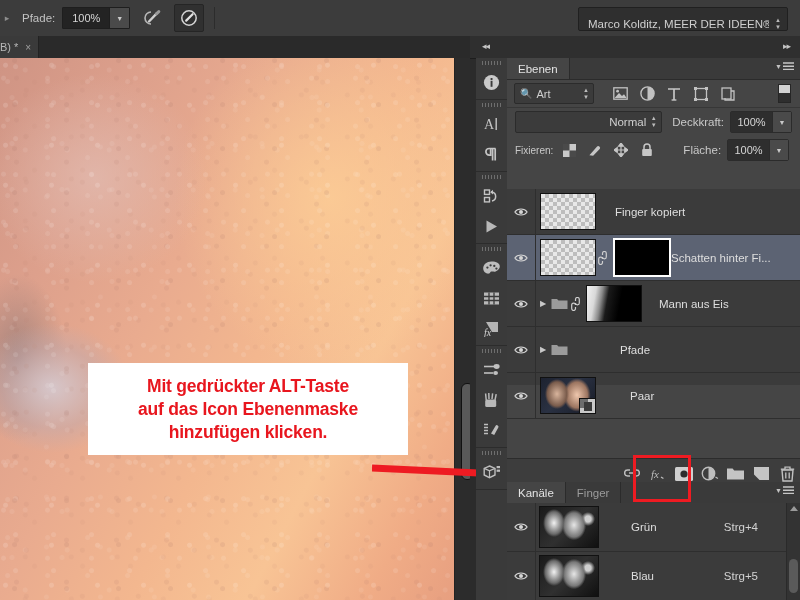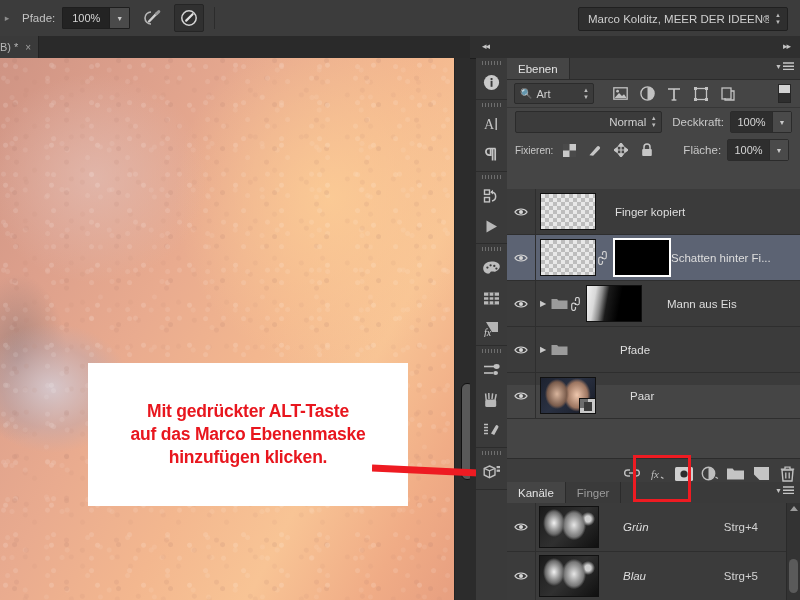--- a/index.html
+++ b/index.html
@@ -35,21 +35,21 @@
   .opt-icon{
     width:28px;height:26px;margin-left:8px;
     display:flex;align-items:center;justify-content:center;
   }
   .opt-icon.boxed{background:#303030;border:1px solid #252525;border-radius:2px;}
   .opt-sep{width:1px;height:22px;background:#2c2c2c;margin-left:10px;}
 
   .preset-select{
     position:absolute;right:12px;top:7px;width:208px;height:22px;
     background:#2f2f2f;border:1px solid #202020;border-radius:2px;
-    display:flex;align-items:center;
+    display:flex;align-items:flex-end;
   }
   .preset-select .txt{
     flex:1;padding-left:9px;color:#cfcfcf;font-size:11.5px;
     white-space:nowrap;overflow:hidden;
   }
   .preset-select .arrows{
     width:18px;display:flex;flex-direction:column;align-items:center;
     justify-content:center;gap:2px;color:#b9b9b9;font-size:6px;line-height:5px;
   }
 
@@ -113,21 +113,21 @@
     position:absolute;right:0;top:0;width:15px;height:542px;background:#2c2c2c;
     border-left:1px solid #232323;
   }
   .canvas-vscroll .thumb{
     position:absolute;left:2px;top:325px;width:11px;height:95px;
     background:#595959;border-radius:6px;
   }
 
   
   .annot-box{
-    position:absolute;left:88px;top:363px;width:320px;height:143px;
+    position:absolute;left:88px;top:363px;width:320px;height:92px;
     background:#ffffff;display:flex;flex-direction:column;
     align-items:center;justify-content:center;
   }
   .annot-box .ln{
     color:#e8161e;font-weight:bold;font-size:17.5px;line-height:23px;
     letter-spacing:-.2px;white-space:nowrap;text-align:center;
   }
   .annot-arrow{position:absolute;left:372px;top:452px;width:262px;height:40px;}
 
   
@@ -286,21 +286,21 @@
     position:relative;height:48px;border-bottom:1px solid #2e2e2e;display:flex;align-items:center;
   }
   .chan-thumb{
     width:58px;height:40px;margin-left:3px;border:1px solid #111;flex:none;
     background:
       radial-gradient(ellipse 14px 18px at 14px 16px, #f2f2f2 0%, #6a6a6a 62%, rgba(0,0,0,0) 78%),
       radial-gradient(ellipse 16px 20px at 34px 18px, #e6e6e6 0%, #787878 60%, rgba(0,0,0,0) 76%),
       radial-gradient(circle at 48px 12px, #cfcfcf 0 3px, rgba(0,0,0,0) 7px),
       linear-gradient(135deg,#1a1a1a 0%,#303030 50%,#101010 100%);
   }
-  .chan-name{position:absolute;left:116px;color:#dedede;font-size:11.5px;font-style:italic;}
+  .chan-name{position:absolute;left:124px;color:#dedede;font-size:11.5px;}
   .chan-key{position:absolute;right:42px;color:#d2d2d2;font-size:11.5px;}
   .chan-scroll{
     position:absolute;right:0;top:21px;width:13px;height:97px;background:#333;
     border-left:1px solid #2a2a2a;
   }
   .chan-scroll .up{
     position:absolute;left:3px;top:3px;width:0;height:0;
     border-left:4px solid transparent;border-right:4px solid transparent;border-bottom:5px solid #9a9a9a;
   }
   .chan-scroll .th{position:absolute;left:2px;top:56px;width:9px;height:34px;background:#5a5a5a;border-radius:5px;}
@@ -359,21 +359,21 @@
     <div class="canvas-img">
       <div class="canvas-noise"></div>
     </div>
     <div class="canvas-vscroll">
       <div class="thumb"></div>
     </div>
   </div>
 
   <div class="annot-box">
     <div class="ln">Mit gedrückter ALT-Taste</div>
-    <div class="ln">auf das Marco Ebenenmaske</div>
+    <div class="ln">auf das Icon Ebenenmaske</div>
     <div class="ln">hinzufügen klicken.</div>
   </div>
 
   <svg class="annot-arrow">
     <path d="M0 16 L232 27" stroke="#ee1b22" stroke-width="7" fill="none"></path>
     <path d="M226 12 L258 27 L226 42 Z" fill="#ee1b22"></path>
   </svg>
 
   <svg style="position:absolute;left:640px;top:168px;width:36px;height:300px;">
     <rect x="12" y="32" width="13" height="268" fill="#ee1b22"></rect>
@@ -652,21 +652,21 @@
               <path d="M.5 2 H6 L7.5 3.6 H16.5 V12 H.5 Z" fill="#9b9b9b"></path>
             </svg>
         </div>
         <div class="link-ic">
           <svg width="9" height="14" viewBox="0 0 9 14">
               <path d="M4.5 4 V2.4 a1.9 1.9 0 0 1 3.8 0 V6 a1.9 1.9 0 0 1-3.8 0" fill="none" stroke="#cfcfcf" stroke-width="1.2"></path>
               <path d="M4.5 10 v1.6 a1.9 1.9 0 0 1-3.8 0 V8 a1.9 1.9 0 0 1 3.8 0" fill="none" stroke="#cfcfcf" stroke-width="1.2"></path>
             </svg>
         </div>
         <div class="thumb grpmask"></div>
-        <div class="layer-name" style="left:160px;">Mann aus Eis</div>
+        <div class="layer-name" style="left:152px;">Mann aus Eis</div>
       </div>
 
       <div class="layer-row">
         <div class="eye-cell">
           <svg class="eye" viewBox="0 0 16 11">
               <path d="M1 5.5 C4 1 12 1 15 5.5 C12 10 4 10 1 5.5 Z" fill="none" stroke="#d5d5d5" stroke-width="1.3"></path>
               <circle cx="8" cy="5.5" r="2.3" fill="#d5d5d5"></circle>
             </svg>
         </div>
         <div class="tri-cell">▶</div>

